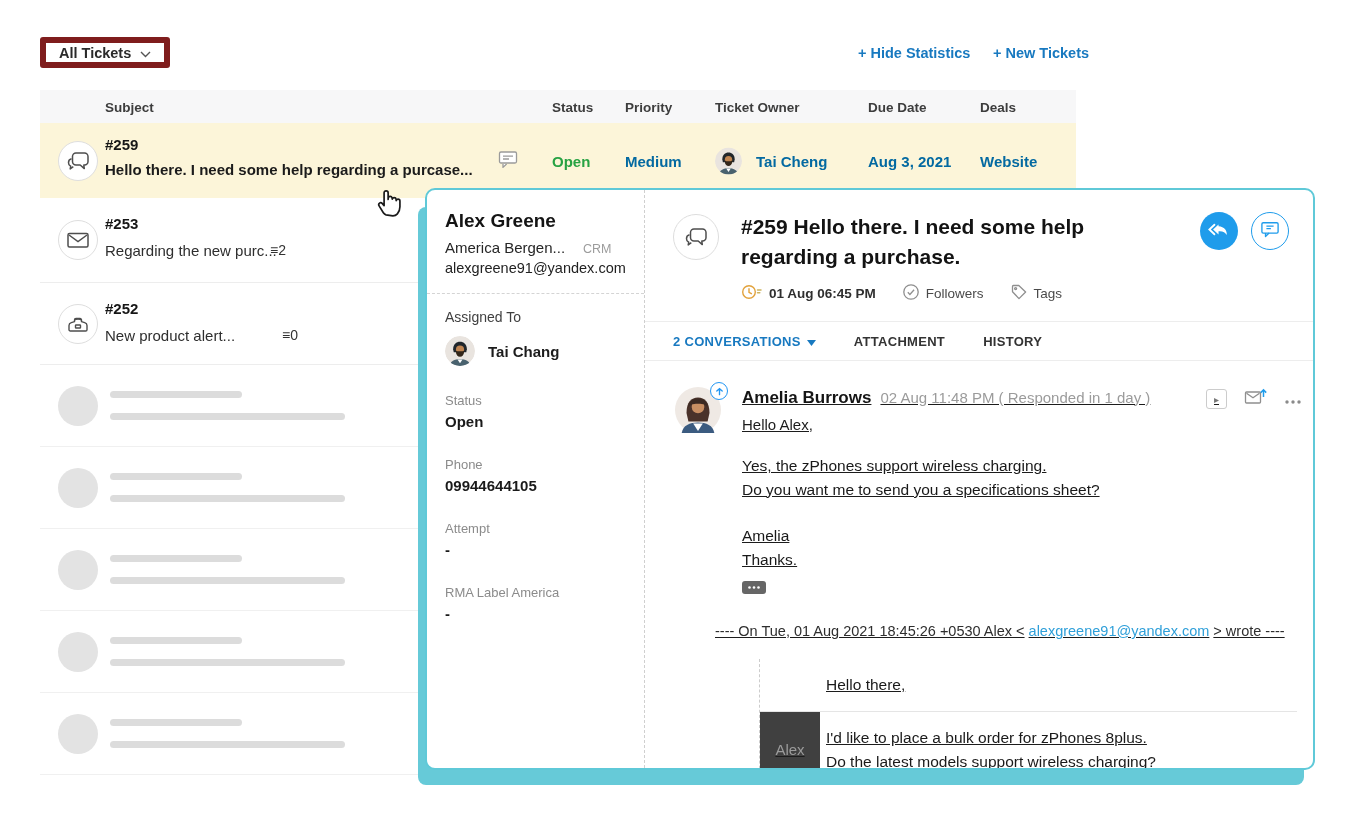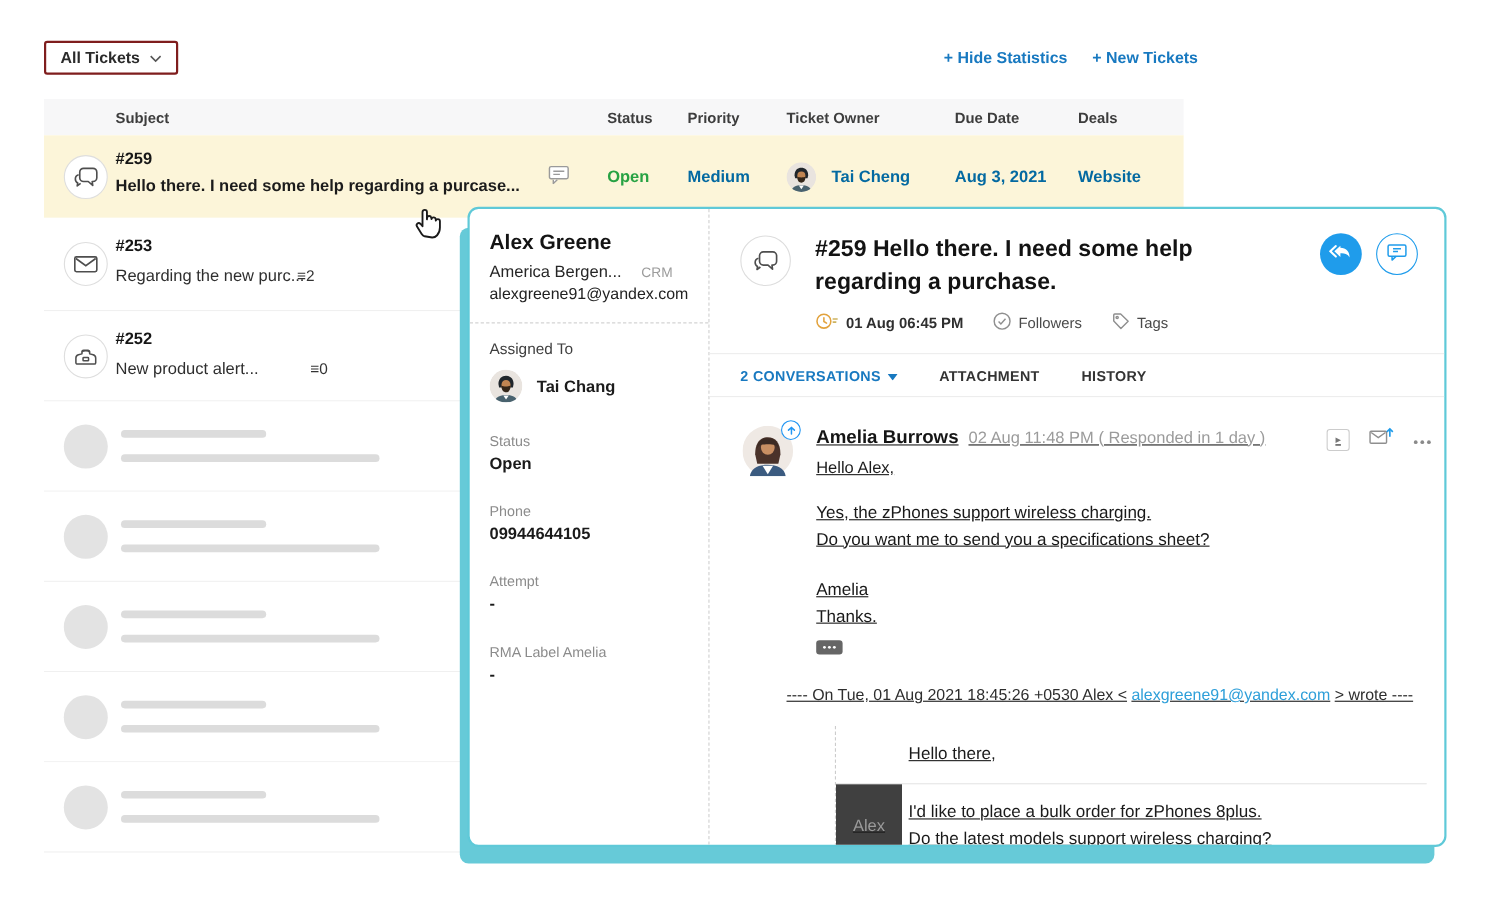--- a/index.html
+++ b/index.html
@@ -5,21 +5,21 @@
   * { box-sizing: border-box; margin: 0; padding: 0; }
   body { margin: 0; background: #fff; }
   .page {
     position: relative; width: 1356px; height: 836px; background: #fff;
     font-family: "Liberation Sans", sans-serif; color: #1c1c1c; overflow: hidden;
   }
 
   
   .filter-btn {
     position: absolute; left: 40px; top: 37px; height: 31px; padding: 0 13px;
-    border: 2px solid #7f1d1d; border-radius: 3px; background: #fff;
+    border: 6px solid #7f1d1d; border-radius: 3px; background: #fff;
     font-size: 14.5px; font-weight: 700; color: #2b2b2b;
     display: flex; align-items: center; gap: 9px; cursor: pointer;
   }
   .top-link {
     position: absolute; top: 45px; font-size: 14.5px; font-weight: 600;
     color: #1879c0; cursor: pointer; white-space: nowrap;
   }
   .link-hide { left: 858px; }
   .link-new  { left: 993px; }
 
@@ -272,21 +272,21 @@
       </div>
       <div class="fgroup">
         <div class="f-label">Phone</div>
         <div class="f-value">09944644105</div>
       </div>
       <div class="fgroup">
         <div class="f-label">Attempt</div>
         <div class="f-value">-</div>
       </div>
       <div class="fgroup">
-        <div class="f-label">RMA Label Amelia</div>
+        <div class="f-label">RMA Label America</div>
         <div class="f-value">-</div>
       </div>
     </div>
 
     <div class="p-right">
       <div class="t-head">
         <span class="chat-circle-lg">
           <svg width="26" height="24" viewBox="0 0 26 24" fill="none" stroke="#4e4e4e" stroke-width="1.5" stroke-linejoin="round">
               <path d="M11 4h8.5A3.5 3.5 0 0 1 23 7.5v5a3.5 3.5 0 0 1-3.5 3.5h-.7l.5 3.6-4.1-3.6H11a3.5 3.5 0 0 1-3.5-3.5v-5A3.5 3.5 0 0 1 11 4z"></path>
               <path d="M6.5 9.8a4 4 0 0 0-3 3.9c0 1.6.9 3 2.2 3.6L5.2 20l3.1-2.3"></path>

